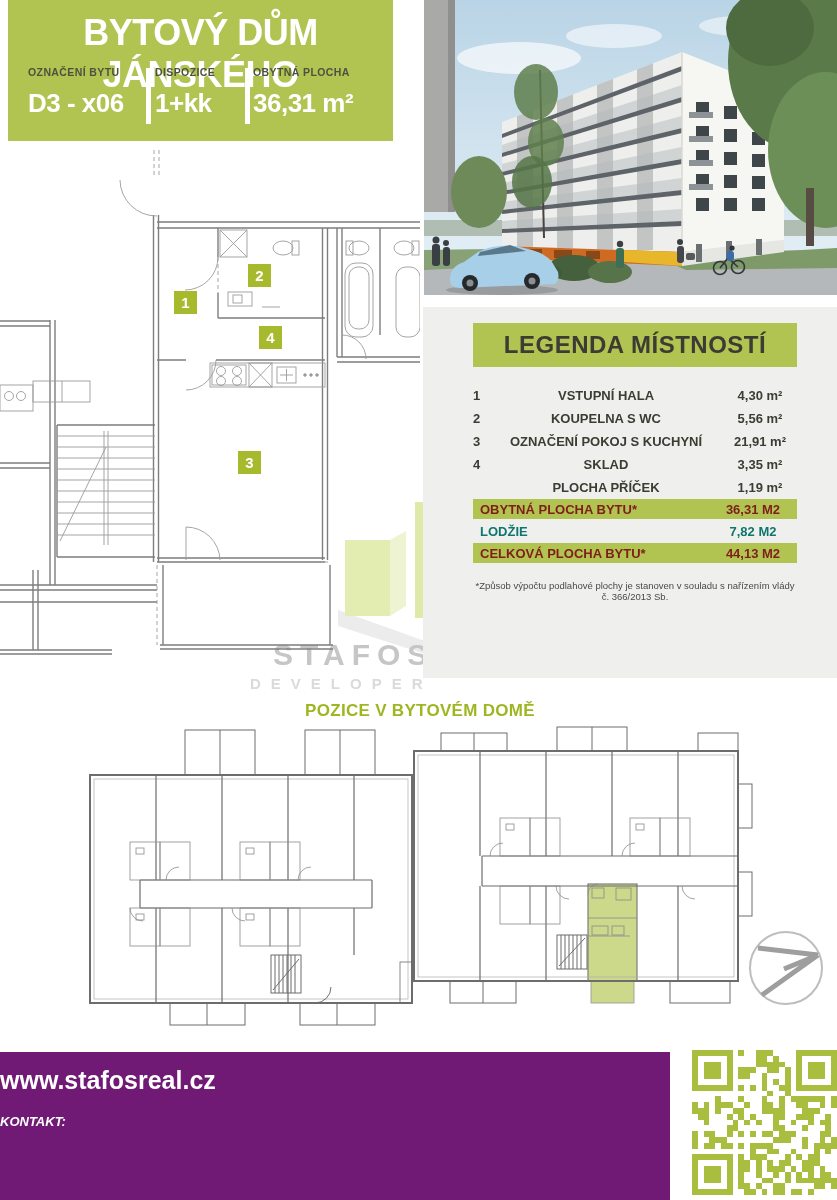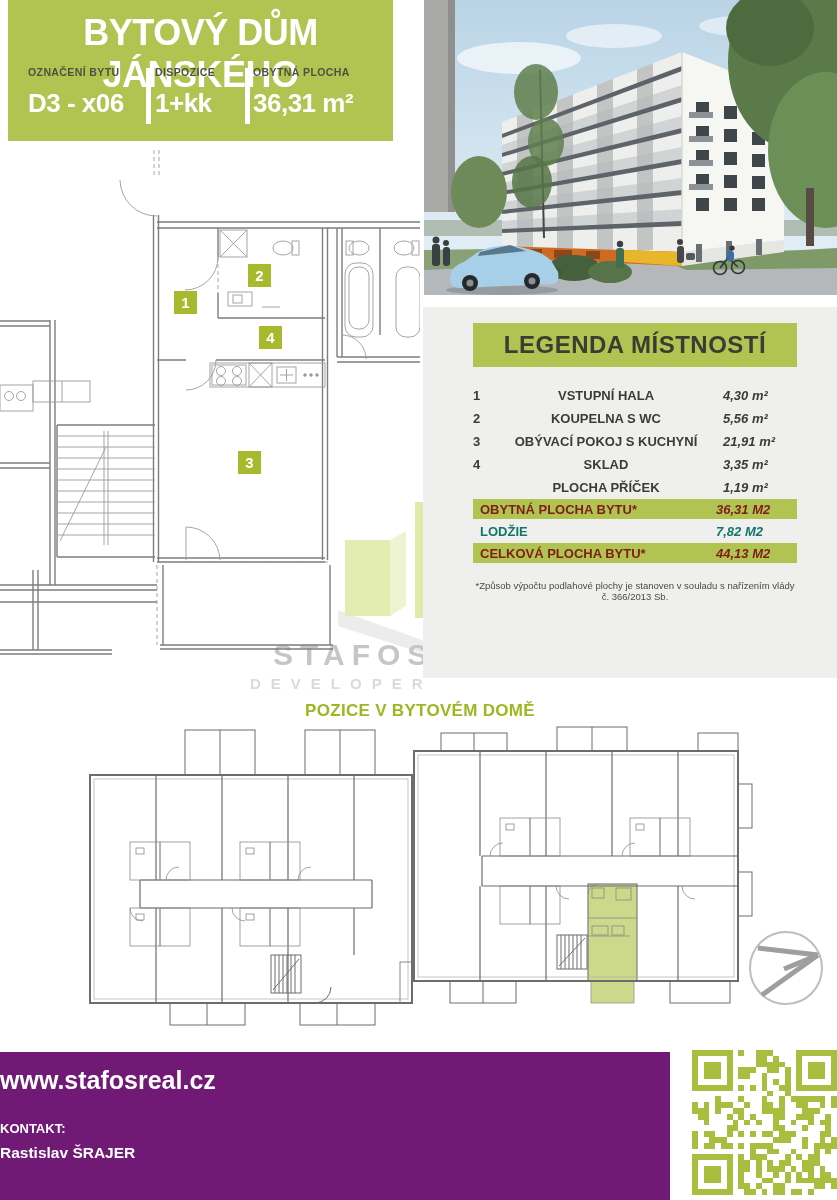--- a/index.html
+++ b/index.html
@@ -18,40 +18,40 @@
   .photo{left:424px;top:0;width:413px;height:295px;overflow:hidden;}
   
   .panel{left:423px;top:307px;width:414px;height:371px;background:#efefee;}
   .legend{left:473px;top:315px;width:324px;}
   .lg-head{margin-top:8px;height:44px;line-height:44px;background:#b1c351;text-align:center;
            color:#3c3c33;font-size:24px;font-weight:800;letter-spacing:.5px;}
   .lg-rows{margin-top:17px;}
   .lg-row{display:flex;align-items:center;height:23px;font-size:13px;font-weight:700;color:#3c3c33;}
   .lg-num{width:16px;text-align:left;}
   .lg-name{flex:1;text-align:center;}
-  .lg-area{width:74px;text-align:left;font-style:italic;}
+  .lg-area{width:74px;text-align:center;}
   .lg-band{display:flex;align-items:center;height:20px;background:#b1c351;color:#7f1d1d;
            font-size:13px;font-weight:700;padding:0 7px;}
   .lg-band .lg-name{text-align:left;}
   .lg-plain{display:flex;align-items:center;height:24px;color:#0f766e;
             font-size:13px;font-weight:700;padding:0 7px;gap:33px;}
   .lg-plain .lg-name{text-align:left;}
   .lg-foot{margin-top:17px;text-align:center;font-size:9.5px;color:#4a4a44;}
   
   .logo-bld{left:330px;top:478px;width:250px;height:185px;}
   .logo-name{left:250px;top:638px;width:334px;text-align:center;color:#c6c6c6;
              font-size:30px;font-weight:800;letter-spacing:7px;}
   .logo-sub{left:250px;top:675px;width:334px;text-align:left;color:#dadada;
             font-size:15px;font-weight:700;letter-spacing:10px;}
   .pos-head{left:120px;top:701px;width:600px;text-align:center;color:#9fb622;
             font-size:17px;font-weight:800;letter-spacing:.3px;}
   
   .foot{left:0;top:1052px;width:670px;height:148px;background:#701a75;color:#fff;text-align:left;}
   .foot-site{position:absolute;left:0;top:14px;width:100%;font-size:25px;font-weight:800;}
-  .foot-kontakt{position:absolute;left:0;top:69px;width:100%;font-size:13px;font-weight:800;}
+  .foot-kontakt{position:absolute;left:0;top:62px;width:100%;font-size:13px;font-weight:800;font-style:italic;}
   .foot-name{position:absolute;left:0;top:92px;width:100%;font-size:15.5px;font-weight:800;}
   .foot-phone{position:absolute;left:0;top:119px;width:100%;font-size:15.5px;font-weight:800;}
   .qr{left:692px;top:1050px;width:145px;height:145px;}
   svg .badge-num{font:700 15px "Liberation Sans",sans-serif;fill:#fff;text-anchor:middle;}
 </style>
 </head>
 <body>
 
 <div class="page">
 
@@ -311,21 +311,21 @@
         <span class="lg-name">VSTUPNÍ HALA</span>
         <span class="lg-area">4,30 m²</span>
       </div>
       <div class="lg-row">
         <span class="lg-num">2</span>
         <span class="lg-name">KOUPELNA S WC</span>
         <span class="lg-area">5,56 m²</span>
       </div>
       <div class="lg-row">
         <span class="lg-num">3</span>
-        <span class="lg-name">OBÝVACÍ POKOJ S KUCHYNÍ</span>
+        <span class="lg-name">OZNAČENÍ POKOJ S KUCHYNÍ</span>
         <span class="lg-area">21,91 m²</span>
       </div>
       <div class="lg-row">
         <span class="lg-num">4</span>
         <span class="lg-name">SKLAD</span>
         <span class="lg-area">3,35 m²</span>
       </div>
       <div class="lg-row">
         <span class="lg-num"></span>
         <span class="lg-name">PLOCHA PŘÍČEK</span>
@@ -445,21 +445,20 @@
       <g>
         <circle cx="716" cy="246" r="36" fill="#fff" stroke="#bdbdbd" stroke-width="2"></circle>
         <path d="M688,226 L748,233 M692,273 L748,233 M748,233 L714,247" stroke="#9e9e9e" stroke-width="5" fill="none"></path>
       </g>
     </svg>
   </div>
 
   <div class="abs foot">
     <div class="foot-site">www.stafosreal.cz</div>
     <div class="foot-kontakt">KONTAKT:</div>
-    <div class="foot-name">Rastislav ŠRAJER</div>
   </div>
   <div class="abs qr">
     <svg id="qr-svg" width="145" height="145" viewBox="0 0 25 25" shape-rendering="crispEdges">
         <rect x="0" y="9" width="1" height="1" fill="#a9bd3f"></rect>
         <rect x="0" y="10" width="1" height="1" fill="#a9bd3f"></rect>
         <rect x="0" y="14" width="1" height="1" fill="#a9bd3f"></rect>
         <rect x="0" y="15" width="1" height="1" fill="#a9bd3f"></rect>
         <rect x="0" y="16" width="1" height="1" fill="#a9bd3f"></rect>
         <rect x="1" y="10" width="1" height="1" fill="#a9bd3f"></rect>
         <rect x="1" y="11" width="1" height="1" fill="#a9bd3f"></rect>

